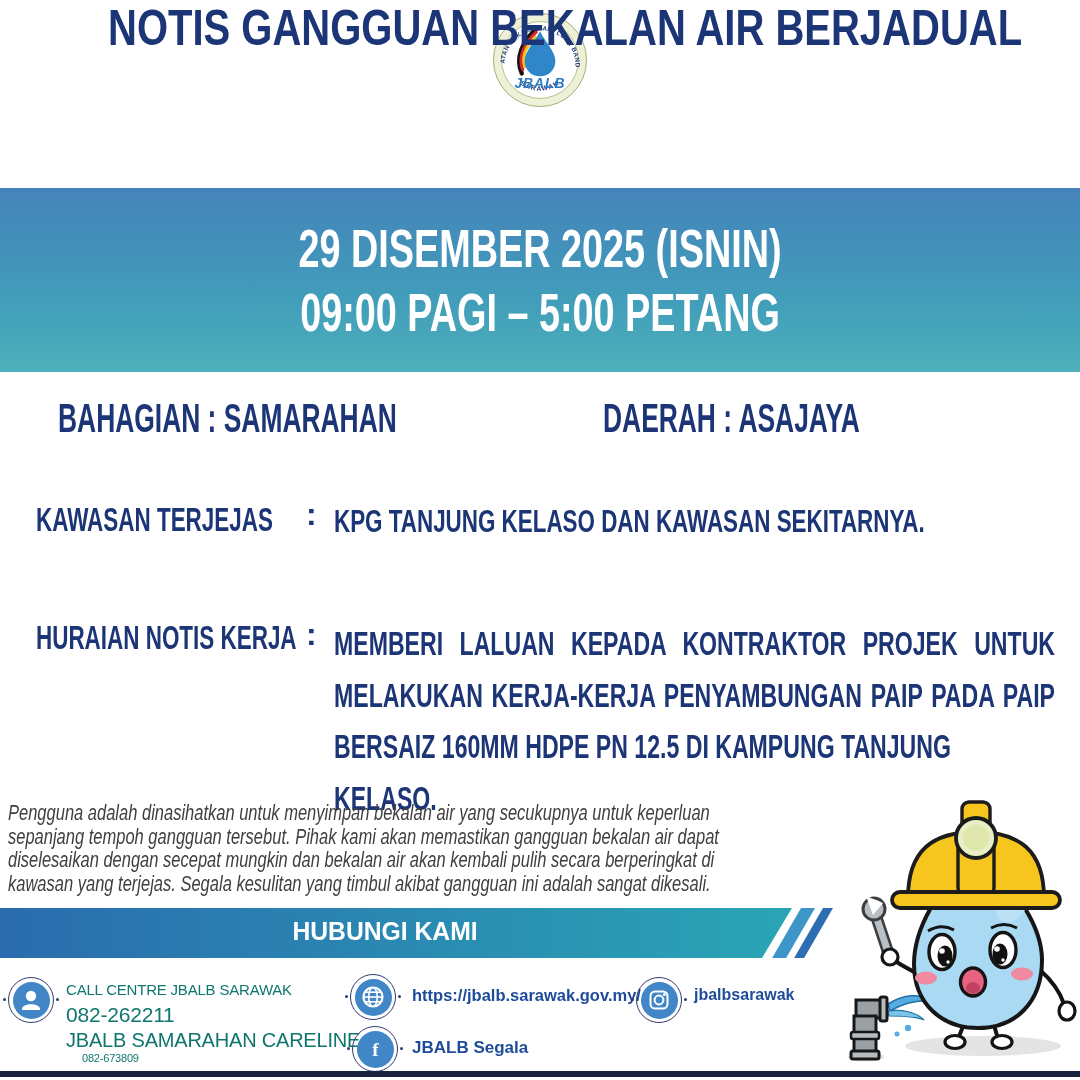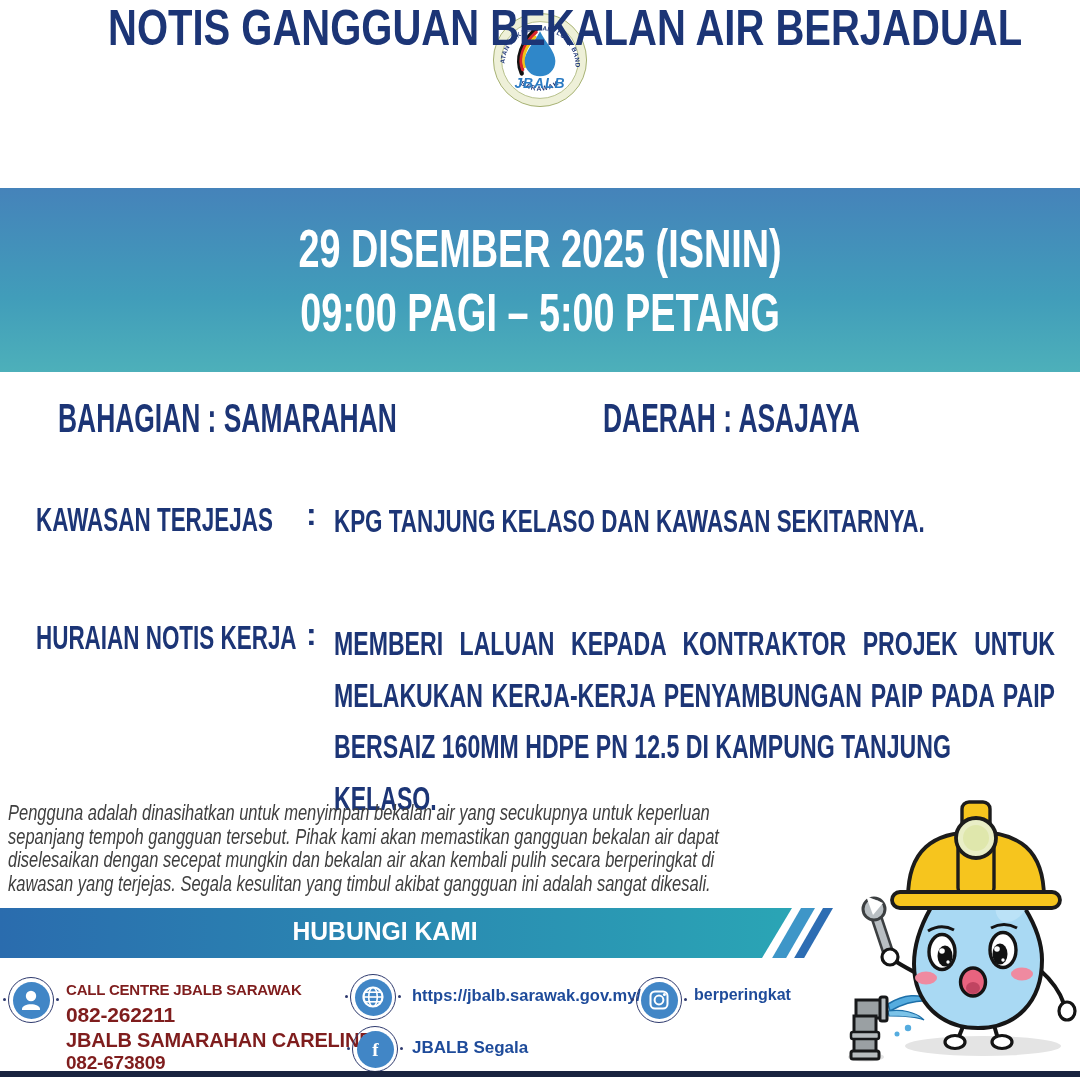--- a/index.html
+++ b/index.html
@@ -55,21 +55,21 @@
   #stripe-2{left:823px;width:10px;background:#2d6db3;}
 
   
   .cicon{position:absolute;width:46px;height:46px;}
   .cicon .ring{position:absolute;inset:0;border:1.5px solid #2e3a6e;border-radius:50%;}
   .cicon .core{position:absolute;inset:4.5px;background:#4186c6;border-radius:50%;
                display:flex;align-items:center;justify-content:center;}
   .cicon::before,.cicon::after{content:'';position:absolute;width:3px;height:3px;border-radius:50%;
                background:#2e3a6e;top:21px;}
   .cicon::before{left:-5px;} .cicon::after{right:-5px;}
-  .ftext{position:absolute;font-weight:bold;color:#7f1d1d;white-space:nowrap;letter-spacing:-0.2px;}
+  .ftext{position:absolute;font-weight:normal;color:#0f766e;white-space:nowrap;letter-spacing:-0.2px;}
   .fsocial{position:absolute;font-weight:bold;color:#1e4b9a;white-space:nowrap;}
   #bottom-rule{left:0;top:1071px;width:1080px;height:6px;background:#19233f;}
 </style>
 </head>
 <body>
 
 <div id="page">
 
   <svg class="abs" style="left:492px;top:12px;" width="96" height="96" viewBox="0 0 100 100">
     <circle cx="50" cy="50" r="48.5" fill="#eef0d8" stroke="#a3af6e" stroke-width="1"></circle>
@@ -128,21 +128,21 @@
     <div class="core">
       <svg width="26" height="26" viewBox="0 0 26 26">
         <circle cx="13" cy="9" r="5.2" fill="#fff"></circle>
         <path d="M4,22 C4,15.5 22,15.5 22,22 L22,23 L4,23 Z" fill="#fff"></path>
       </svg>
     </div>
   </div>
   <div class="ftext" style="left:66px;top:981px;font-size:15px;">CALL CENTRE JBALB SARAWAK</div>
   <div class="ftext" style="left:66px;top:1003px;font-size:21px;">082-262211</div>
   <div class="ftext" style="left:66px;top:1029px;font-size:20px;">JBALB SAMARAHAN CARELINE</div>
-  <div class="ftext" style="left:66px;top:1052px;font-size:19px;">082-673809</div>
+  <div class="ftext" style="left:82px;top:1052px;font-size:11px;">082-673809</div>
 
   <div class="cicon" style="left:350px;top:974px;">
     <div class="ring"></div>
     <div class="core">
       <svg width="26" height="26" viewBox="0 0 26 26">
         <circle cx="13" cy="13" r="9.5" fill="none" stroke="#fff" stroke-width="2.2"></circle>
         <ellipse cx="13" cy="13" rx="4.3" ry="9.5" fill="none" stroke="#fff" stroke-width="1.6"></ellipse>
         <line x1="3.5" y1="13" x2="22.5" y2="13" stroke="#fff" stroke-width="1.6"></line>
         <line x1="5" y1="8.2" x2="21" y2="8.2" stroke="#fff" stroke-width="1.6"></line>
         <line x1="5" y1="17.8" x2="21" y2="17.8" stroke="#fff" stroke-width="1.6"></line>
@@ -164,21 +164,21 @@
   <div class="cicon" style="left:636px;top:977px;">
     <div class="ring"></div>
     <div class="core">
       <svg width="26" height="26" viewBox="0 0 26 26">
         <rect x="4.5" y="4.5" width="17" height="17" rx="4.5" fill="none" stroke="#fff" stroke-width="2"></rect>
         <circle cx="13" cy="13" r="4.4" fill="none" stroke="#fff" stroke-width="2"></circle>
         <circle cx="18.4" cy="7.6" r="1.5" fill="#fff"></circle>
       </svg>
     </div>
   </div>
-  <div class="fsocial" style="left:694px;top:986px;font-size:16px;">berperingkat</div>
+  <div class="fsocial" style="left:694px;top:986px;font-size:16px;">jbalbsarawak</div>
 
   <div class="abs" id="bottom-rule"></div>
 
   <svg class="abs" style="left:838px;top:780px;" width="242" height="300" viewBox="0 0 242 300">
     <ellipse cx="145" cy="266" rx="78" ry="10" fill="#e4e4e4"></ellipse>
     <ellipse cx="28" cy="277" rx="18" ry="4.5" fill="#e4e4e4"></ellipse>
 
     <g>
       <path d="M50,224 C66,214 82,213 92,221 C80,220 66,223 52,231 Z" fill="#55acdf" stroke="#1d6fa8" stroke-width="1.5"></path>
       <path d="M50,231 C64,229 78,232 86,240 C76,236 62,236 51,236 Z" fill="#7cc3e8" stroke="#1d6fa8" stroke-width="1.2"></path>

